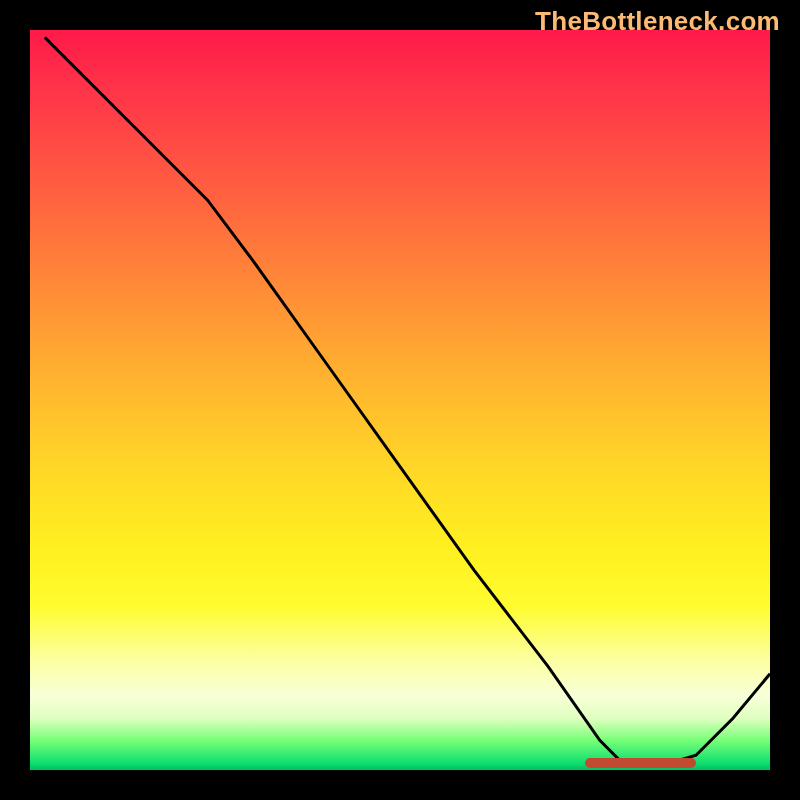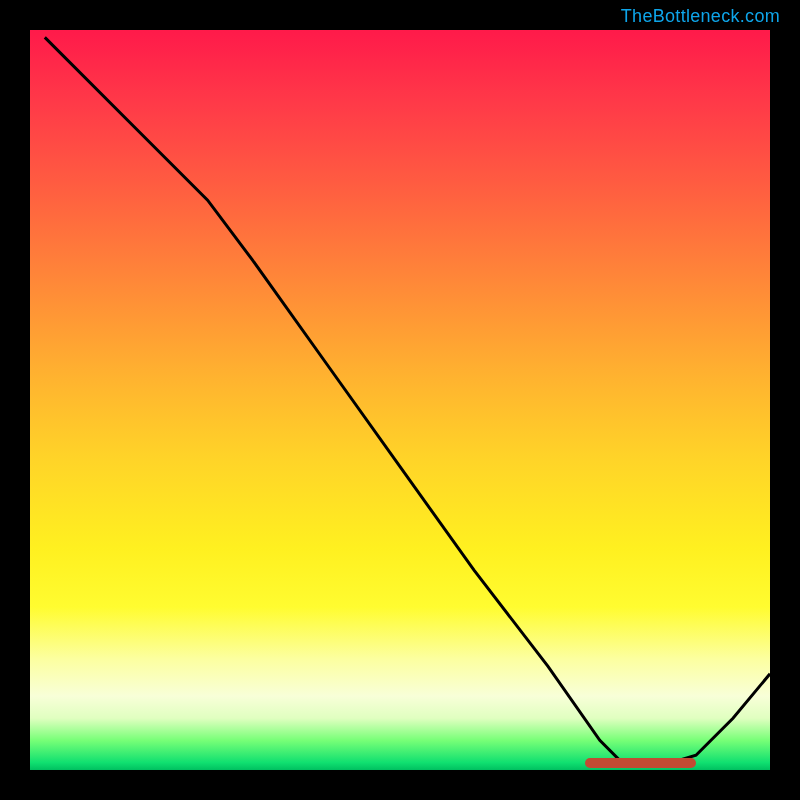--- a/index.html
+++ b/index.html
@@ -8,23 +8,23 @@
     width: 800px;
     height: 800px;
     background: #000;
     position: relative;
     font-family: Arial, sans-serif;
   }
   .watermark {
     position: absolute;
     top: 6px;
     right: 20px;
-    color: #0ea5e9;
-    font-size: 18px;
-    font-weight: 400;
+    color: #fdba74;
+    font-size: 26px;
+    font-weight: 700;
     letter-spacing: 0.3px;
   }
   .plot-area {
     position: absolute;
     left: 30px;
     top: 30px;
     width: 740px;
     height: 740px;
     background: linear-gradient(to bottom,
       #ff1a4a 0%,

